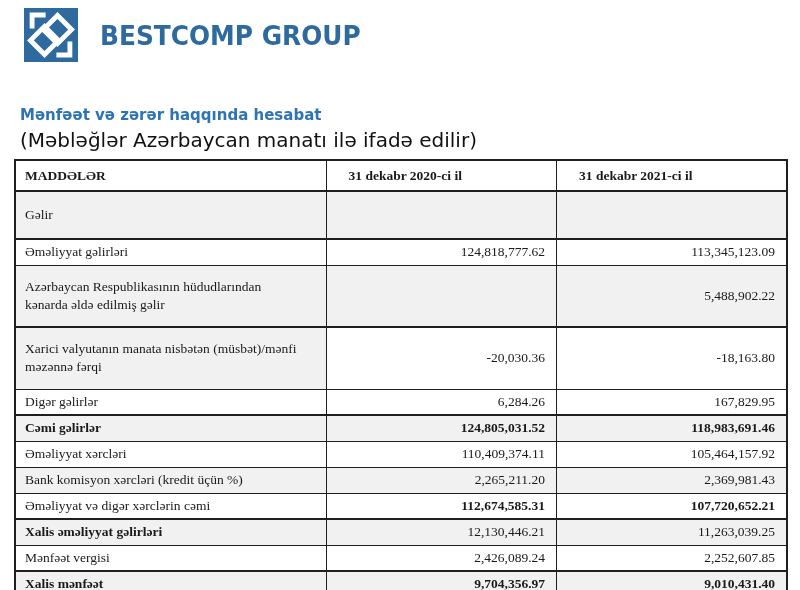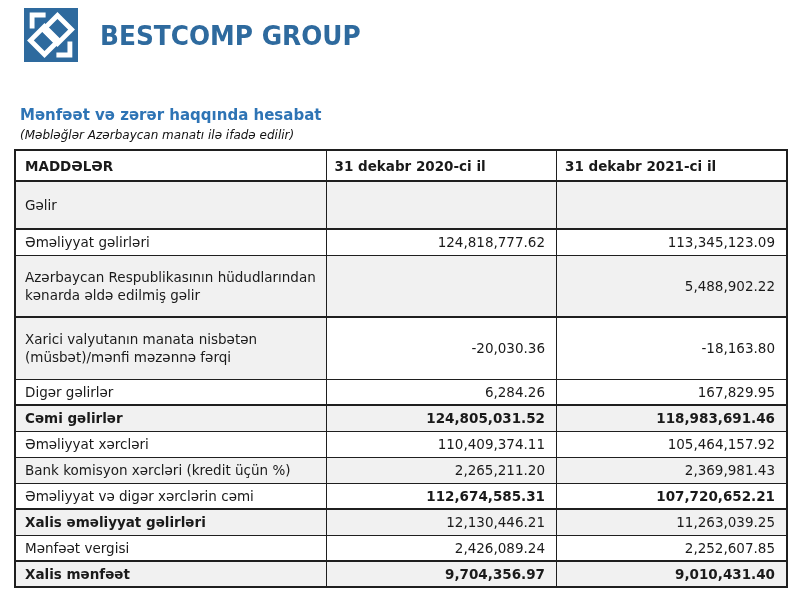--- a/index.html
+++ b/index.html
@@ -29,38 +29,39 @@
   }
 
   
   .doc-title{
     margin:44px 0 0 20px;
     color:var(--title-blue);
     font-size:15px;font-weight:600;
   }
   .doc-subtitle{
     margin:4px 0 0 20px;
-    font-size:12px;font-style:italic;font-weight:400;
+    font-size:20px;font-weight:400;
     color:#111;
   }
 
   
   table.pl{
     border-collapse:collapse;table-layout:fixed;
     width:772px;margin:7px 0 0 14px;
     border:2px solid var(--border);
     font-size:13.5px;
   }
   col.c-lab{width:311px;}
   col.c-val{width:230.5px;}
   th,td{
     border:1px solid var(--border);
-    padding:2px 8px;
+    padding:2px 22px;
     vertical-align:middle;
     overflow:hidden;
+    font-family:Liberation Serif, serif;
   }
   thead tr{height:31px;}
   thead th{
     border-bottom:2px solid var(--border);
     font-weight:700;background:#fff;font-size:13.5px;
   }
   th.lab{text-align:left;padding-left:9px;}
   th.val{text-align:left;}
   tbody tr{height:26px;}
   tbody tr.tall{height:48px;}

